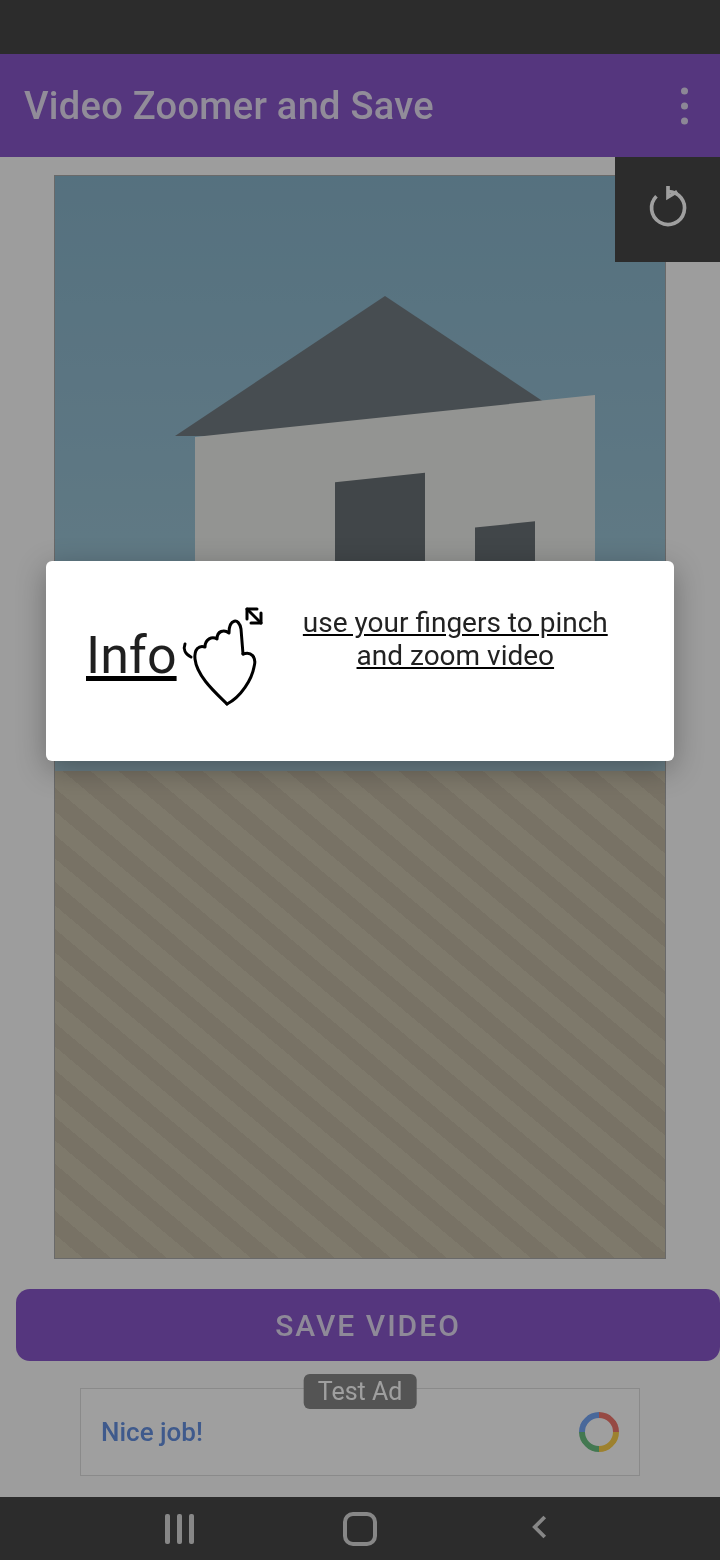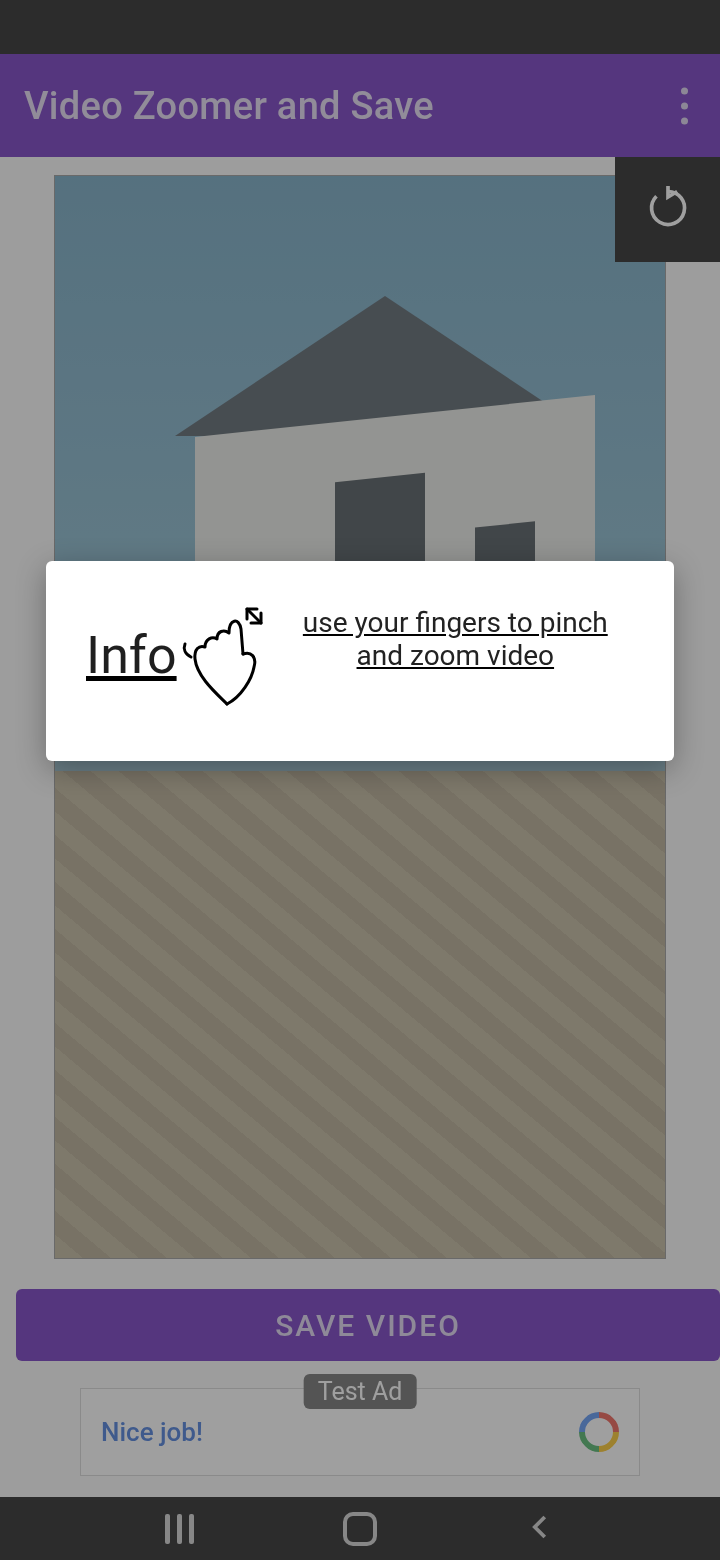--- a/index.html
+++ b/index.html
@@ -24,21 +24,21 @@
     .wall { position:absolute; left:60px; top:120px; width:400px; height:300px; background:#e5e7e2; transform: skewY(-6deg); }
     .win { position:absolute; background:#2f3a40; }
     .w1{ left:140px; top:60px; width:90px; height:110px; }
     .w2{ right:60px; top:120px; width:60px; height:100px; }
     .w3{ right:60px; bottom:40px; width:60px; height:80px; }
     .w4{ left:-20px; bottom:60px; width:70px; height:70px; }
 
     .rotate-btn { position: absolute; right: 0; top: 0; width: 105px; height: 105px; background: #000; display:flex; align-items:center; justify-content:center; z-index:2; }
     .rotate-btn svg { stroke:#fff; }
 
-    .save-btn { position:absolute; left:16px; right:0; top:1289px; height:72px; background:#5c17b5; border-radius:6px; margin:0; display:flex; align-items:center; justify-content:center; color:#d9cff0; font-size:30px; font-weight:500; letter-spacing:2px; }
+    .save-btn { position:absolute; left:16px; right:0; top:1289px; height:72px; background:#5c17b5; border-radius:14px; margin:0; display:flex; align-items:center; justify-content:center; color:#d9cff0; font-size:30px; font-weight:500; letter-spacing:2px; }
 
     .ad { position:absolute; left:80px; right:80px; top:1388px; height:88px; border:1px solid #d0d0d0; background:#fff; display:flex; align-items:center; justify-content:space-between; padding:0 20px; }
     .ad-badge { position:absolute; left:50%; top:-15px; transform:translateX(-50%); background:#5a5a5a; color:#fff; font-size:25px; padding:3px 14px; border-radius:6px; }
     .ad-left { color:#2a66d6; font-size:26px; font-weight:500; }
     .ad-mid { color:#555; font-size:26px; position:absolute; left:0; right:0; text-align:center; }
     .ad-ico { width:40px; height:40px; border-radius:50%; border:6px solid transparent; border-top-color:#ea4335; border-right-color:#fbbc05; border-bottom-color:#34a853; border-left-color:#4285f4; transform:rotate(45deg); }
 
     .nav-bar { position:absolute; left:0; right:0; bottom:0; height:63px; background:#000; display:flex; align-items:center; justify-content:space-around; padding:0 90px; }
     .nav-recent { display:flex; gap:7px; }
     .nav-recent .b { width:5px; height:30px; background:#c9c9c9; border-radius:2px; }

